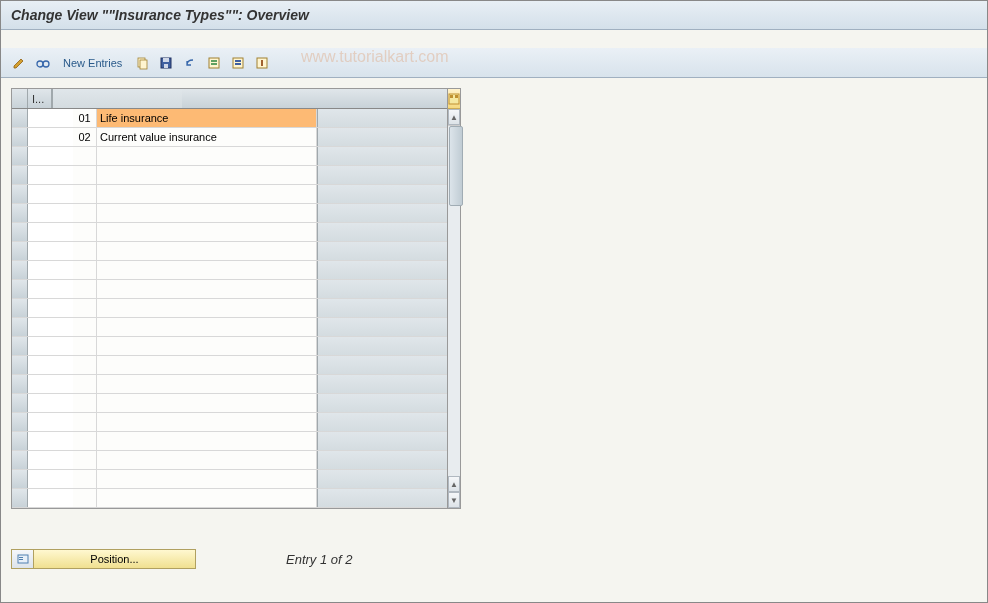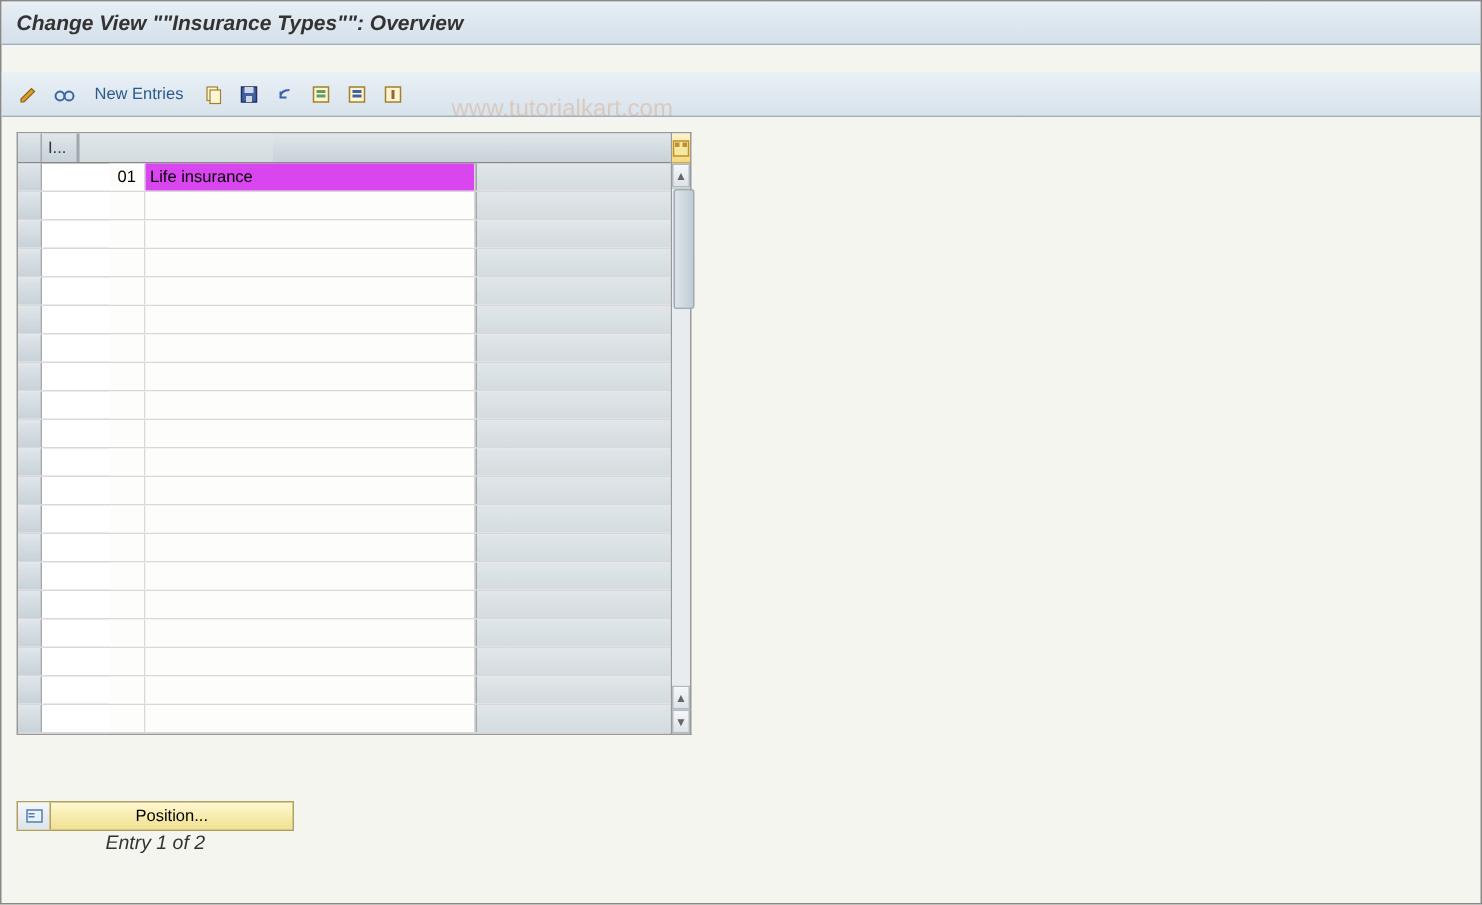--- a/index.html
+++ b/index.html
@@ -46,21 +46,21 @@
     }
     .toolbar-text-btn {
       padding: 2px 6px;
       color: #2a5a8a;
       cursor: pointer;
       font-size: 11px;
     }
     .watermark {
       position: absolute;
       left: 300px;
-      top: 16px;
+      top: 0;
       font-size: 16px;
       color: rgba(220, 150, 100, 0.35);
       font-weight: normal;
       pointer-events: none;
     }
     
     .content-area {
       padding: 10px;
       position: relative;
       height: calc(100% - 60px);
@@ -101,21 +101,21 @@
     .cell {
       border-right: 1px solid #d8d8d8;
       padding: 2px 3px;
       font-size: 11px;
       display: flex;
       align-items: center;
       background: #fdfdfb;
     }
     .cell.id { width: 24px; justify-content: center; margin-left: 45px; }
     .cell.desc { width: 220px; }
-    .cell.highlighted { background: #d946ef; text-align: right; }
+    .cell.highlighted { background: #fdba74; text-align: right; }
     .empty-grid-area {
       width: 130px;
       background: linear-gradient(to bottom, #e0e6ea, #d4dce0);
       border-left: 1px solid #a0a8ac;
     }
     
     .grid-right {
       width: 18px;
       display: flex;
       flex-direction: column;
@@ -158,21 +158,21 @@
       left: 1px;
       border-radius: 2px;
     }
     
     .footer {
       position: absolute;
       bottom: 50px;
       left: 10px;
       display: flex;
       align-items: center;
-      flex-direction: column;
+      gap: 90px;
     }
     .position-btn {
       display: flex;
       align-items: center;
       background: linear-gradient(to bottom, #fff8d0 0%, #f0e090 100%);
       border: 1px solid #b0a060;
       height: 20px;
       width: 185px;
       cursor: pointer;
       font-size: 11px;
@@ -262,20 +262,26 @@
       <div class="grid-header">
         <div class="row-selector"></div>
         <div class="grid-header-cell" style="width:24px">I...</div>
         <div class="empty-grid-area" style="height:19px;border-left:1px solid #a0a8ac;"></div>
       </div>
       <div id="grid-body">
           <div class="grid-row">
             <div class="row-selector"></div>
             <div class="cell id">01</div>
             <div class="cell desc highlighted">Life insurance</div>
+            <div class="empty-grid-area"></div>
+          </div>
+          <div class="grid-row">
+            <div class="row-selector"></div>
+            <div class="cell id">02</div>
+            <div class="cell desc">Current value insurance</div>
             <div class="empty-grid-area"></div>
           </div>
           <div class="grid-row">
             <div class="row-selector"></div>
             <div class="cell id"></div>
             <div class="cell desc"></div>
             <div class="empty-grid-area"></div>
           </div>
           <div class="grid-row">
             <div class="row-selector"></div>

